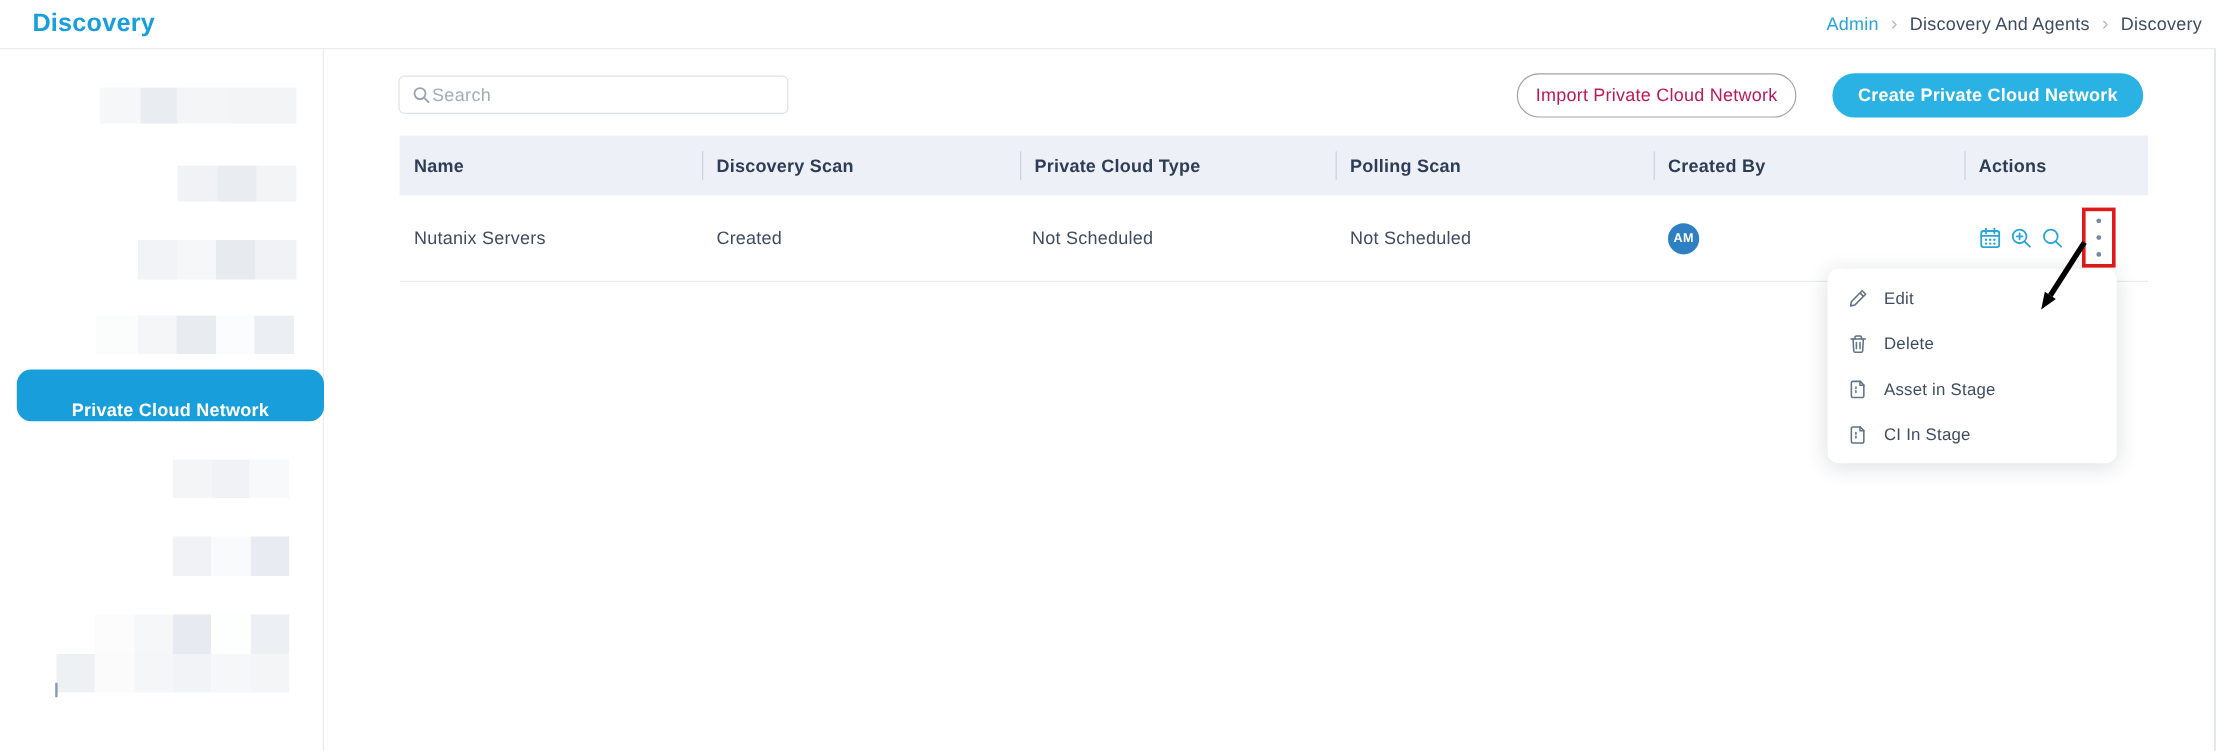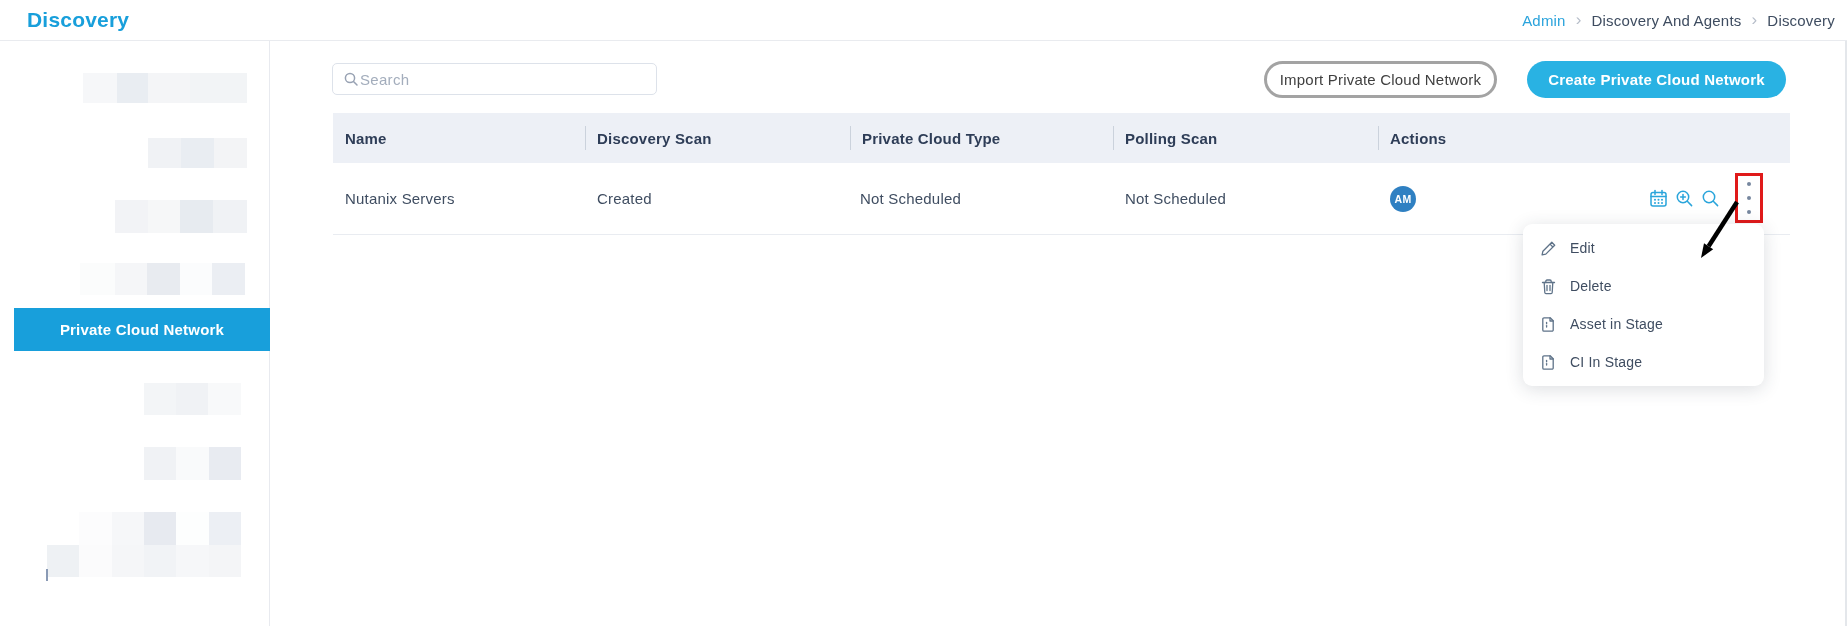--- a/index.html
+++ b/index.html
@@ -16,38 +16,38 @@
   .bc-blue { color:#2aa3dc; cursor:pointer; }
   .bc-item { color:#3e4c60; }
   .bc-sep { color:#b6bdc9; font-size:17px; line-height:1; transform:translateY(-1px); }
 
   
   .sidebar { position:absolute; top:41px; left:0; width:270px; height:585px;
              background:#fff; border-right:1px solid #e8eaef; }
   .skel { position:absolute; display:flex; }
   .skel span { height:100%; display:block; }
   .side-active { position:absolute; left:14px; top:267px; width:256px; height:43px;
-                 background:#189fdb; border-radius:0; color:#fff; font-size:15px;
-                 font-weight:700; letter-spacing:.2px; display:flex; align-items:center;
+                 background:#189fdb; border-radius:12px; color:#fff; font-size:15px;
+                 font-weight:700; letter-spacing:.2px; display:flex; align-items:flex-end;
                  justify-content:center; cursor:pointer; }
   .cursor-tick { position:absolute; left:46px; top:528px; width:2px; height:12px; background:#8a9ab5; }
 
   
   .search-box { position:absolute; left:332px; top:63px; width:325px; height:32px;
                 border:1px solid #dde2ea; border-radius:5px; background:#fff;
                 display:flex; align-items:center; padding:0 10px; gap:1px; }
   .search-box svg { flex:0 0 auto; }
   .search-box input { border:none; outline:none; flex:1; font-size:15px; color:#3e4c60;
                       font-family:"Liberation Sans", sans-serif; background:transparent; }
   .search-box input::placeholder { color:#a3adbc; letter-spacing:.3px; }
 
   .btn { position:absolute; top:61px; height:37px; border-radius:19px; font-size:15px;
          letter-spacing:.2px; display:flex; align-items:center; justify-content:center;
          cursor:pointer; font-family:"Liberation Sans", sans-serif; }
-  .btn-outline { left:1264px; width:233px; background:#fff; border:3px solid #a3a3a3; color:#404040; }
+  .btn-outline { left:1264px; width:233px; background:#fff; border:1px solid #a3a3a3; color:#be185d; }
   .btn-primary { left:1527px; width:259px; background:#29b2e3; border:none; color:#fff; font-weight:600; }
 
   
   .table { position:absolute; left:333px; top:113px; width:1457px; }
   .thead { display:flex; height:50px; background:#edf0f6; align-items:center; }
   .th { position:relative; font-size:15px; font-weight:600; color:#2e3d57; letter-spacing:.2px;
         padding-left:12px; height:100%; display:flex; align-items:center; }
   .th + .th::before { content:""; position:absolute; left:0; top:13px; bottom:13px; width:1px; background:#cbd2dc; }
   .trow { display:flex; height:72px; background:#fff; border-bottom:1px solid #e9ecf1; align-items:center; }
   .td { padding-left:12px; font-size:15px; color:#3f4d61; letter-spacing:.2px; height:100%;
@@ -165,20 +165,21 @@
 
   <button class="btn btn-outline">Import Private Cloud Network</button>
   <button class="btn btn-primary">Create Private Cloud Network</button>
 
   <div class="table">
     <div class="thead">
       <div class="th c1">Name</div>
       <div class="th c3">Discovery Scan</div>
       <div class="th c2">Private Cloud Type</div>
       <div class="th c4">Polling Scan</div>
+      <div class="th c5">Created By</div>
       <div class="th c6">Actions</div>
     </div>
 
     <div class="trow">
       <div class="td c1">Nutanix Servers</div>
       <div class="td c2">Created</div>
       <div class="td c3">Not Scheduled</div>
       <div class="td c4">Not Scheduled</div>
       <div class="td c5">
         <div class="created-by">

